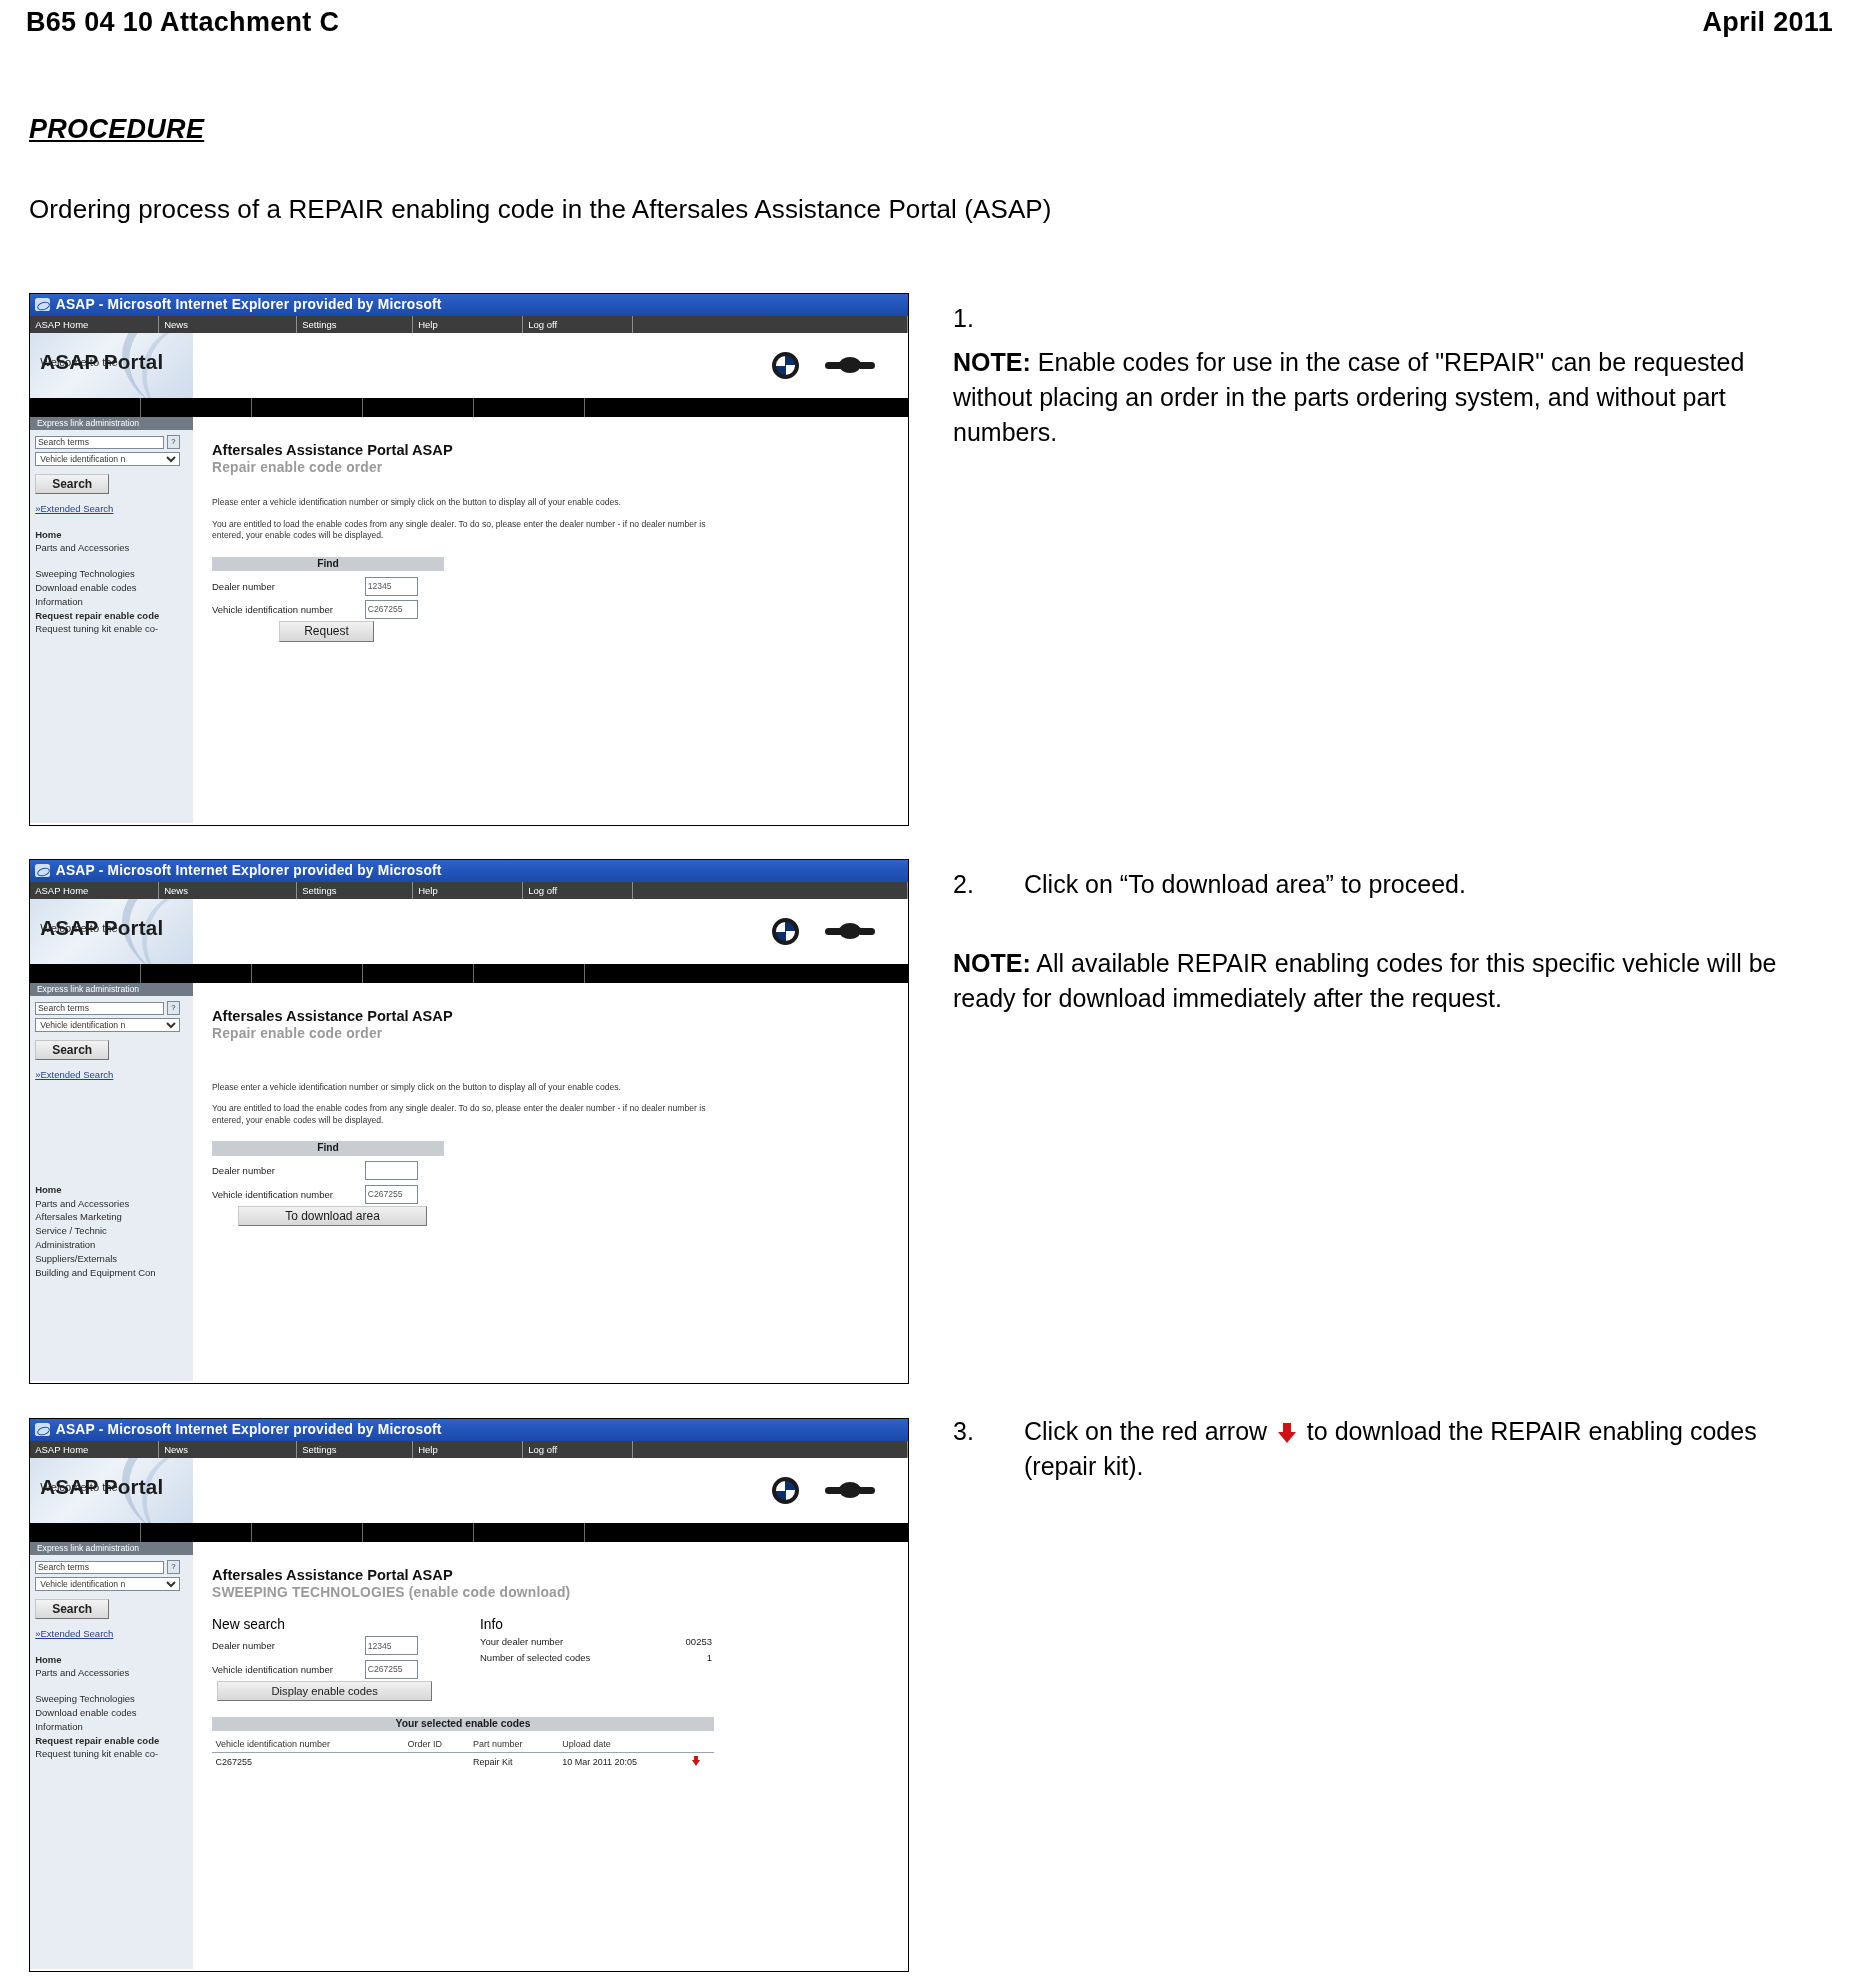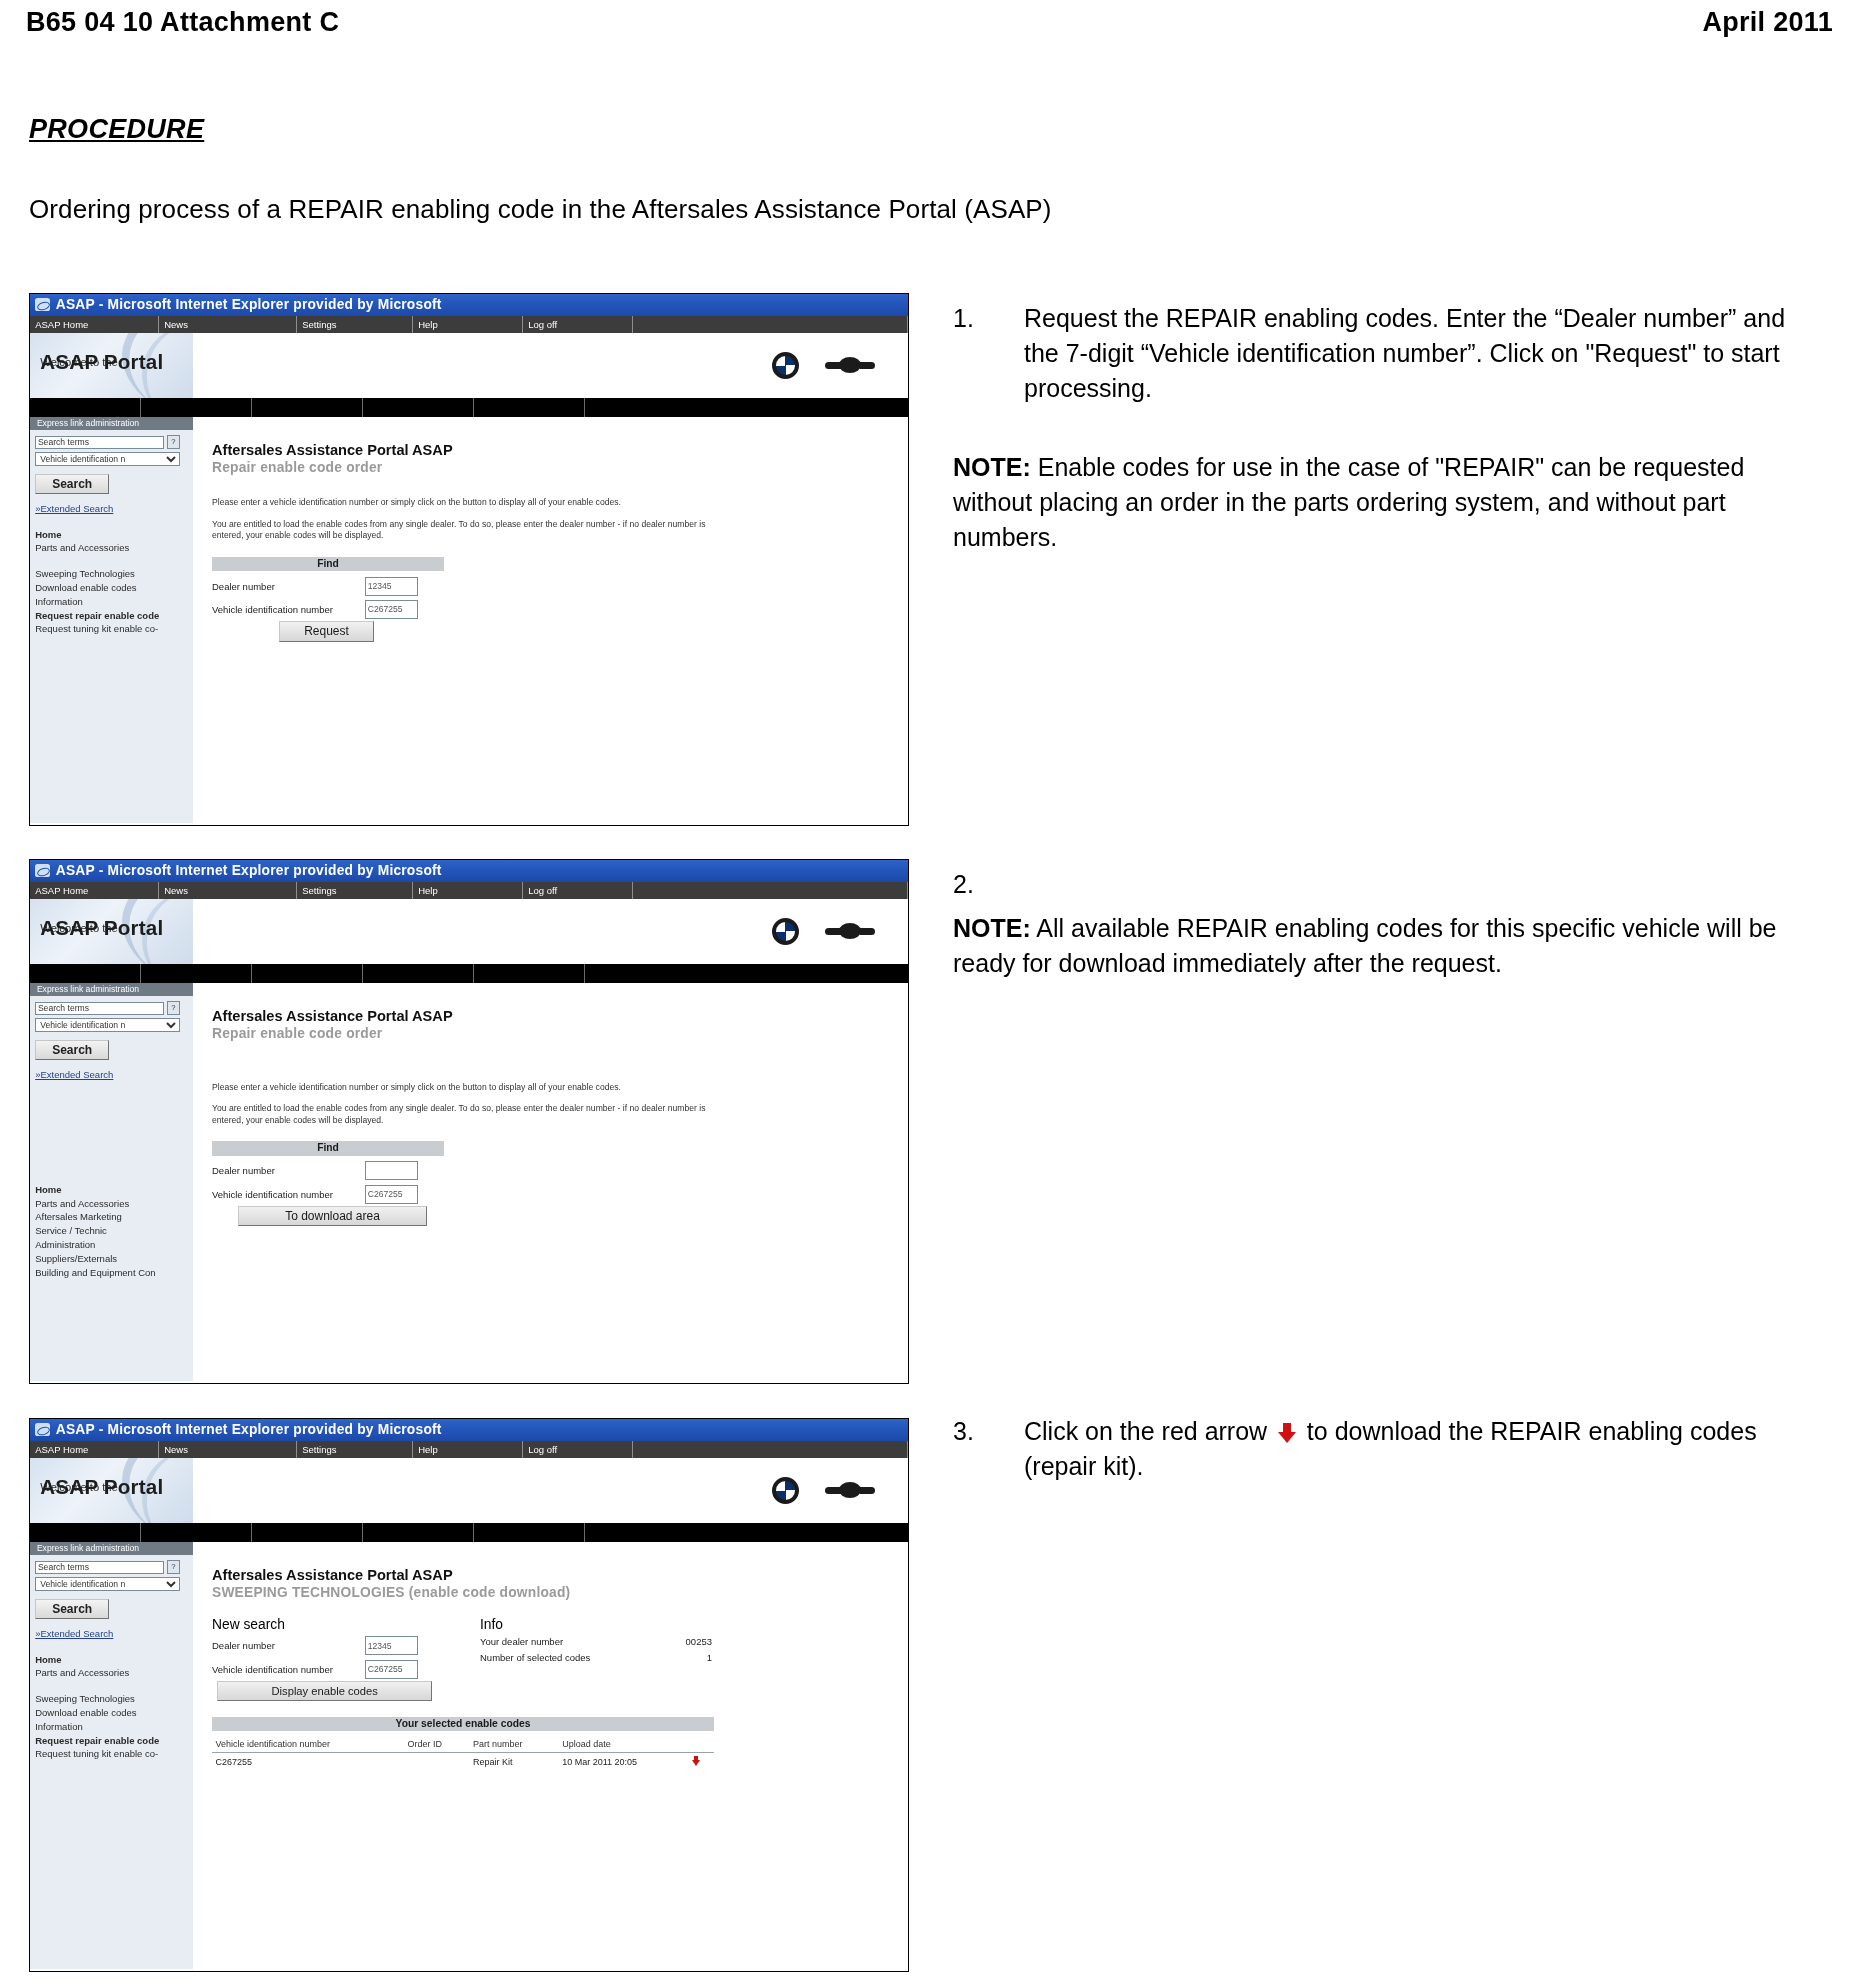--- a/index.html
+++ b/index.html
@@ -722,28 +722,28 @@
               </td>
             </tr>
           </tbody>
         </table>
       </div>
     </div>
   </div>
 
   <div class="step" id="step1">
     <span class="num">1.</span>
-    <div class="body">Request the REPAIR enabling codes. Enter the “Dealer number” and the 7-digit “Vehicle identification number”.  Click on "Request" to start processing.</div>
     <div class="note">
       <b>NOTE:</b><span> Enable codes for use in the case of "REPAIR" can be requested without placing an order in the parts ordering system, and without part numbers.</span>
     </div>
   </div>
 
   <div class="step" id="step2">
     <span class="num">2.</span>
+    <div class="body">Click on “To download area” to proceed.</div>
     <div class="note">
       <b>NOTE:</b><span> All available REPAIR enabling codes for this specific vehicle will be ready for download immediately after the request.</span>
     </div>
   </div>
 
   <div class="step" id="step3">
     <span class="num">3.</span>
     <div class="body">
       <span>Click on the red arrow </span><span class="red-arrow-inline"><span class="stem"></span><span class="head"></span></span><span> to download the REPAIR enabling codes (repair kit).</span>
     </div>

